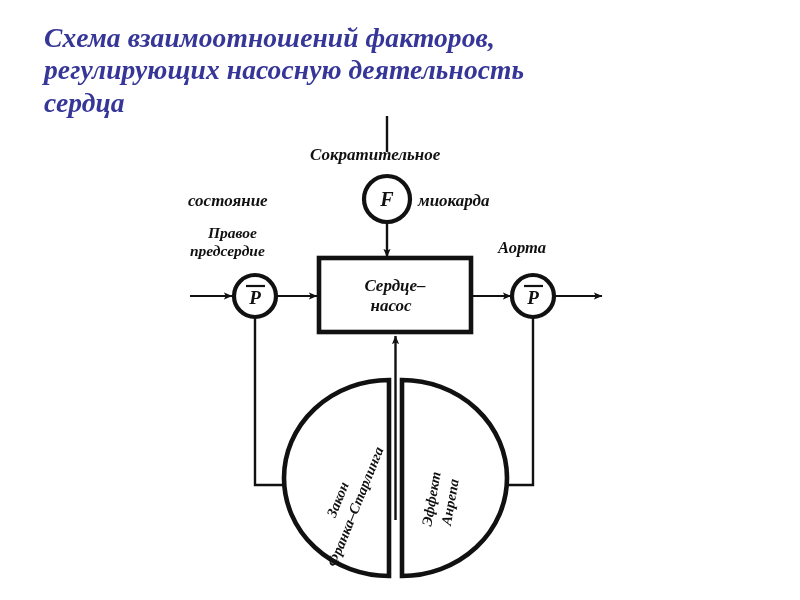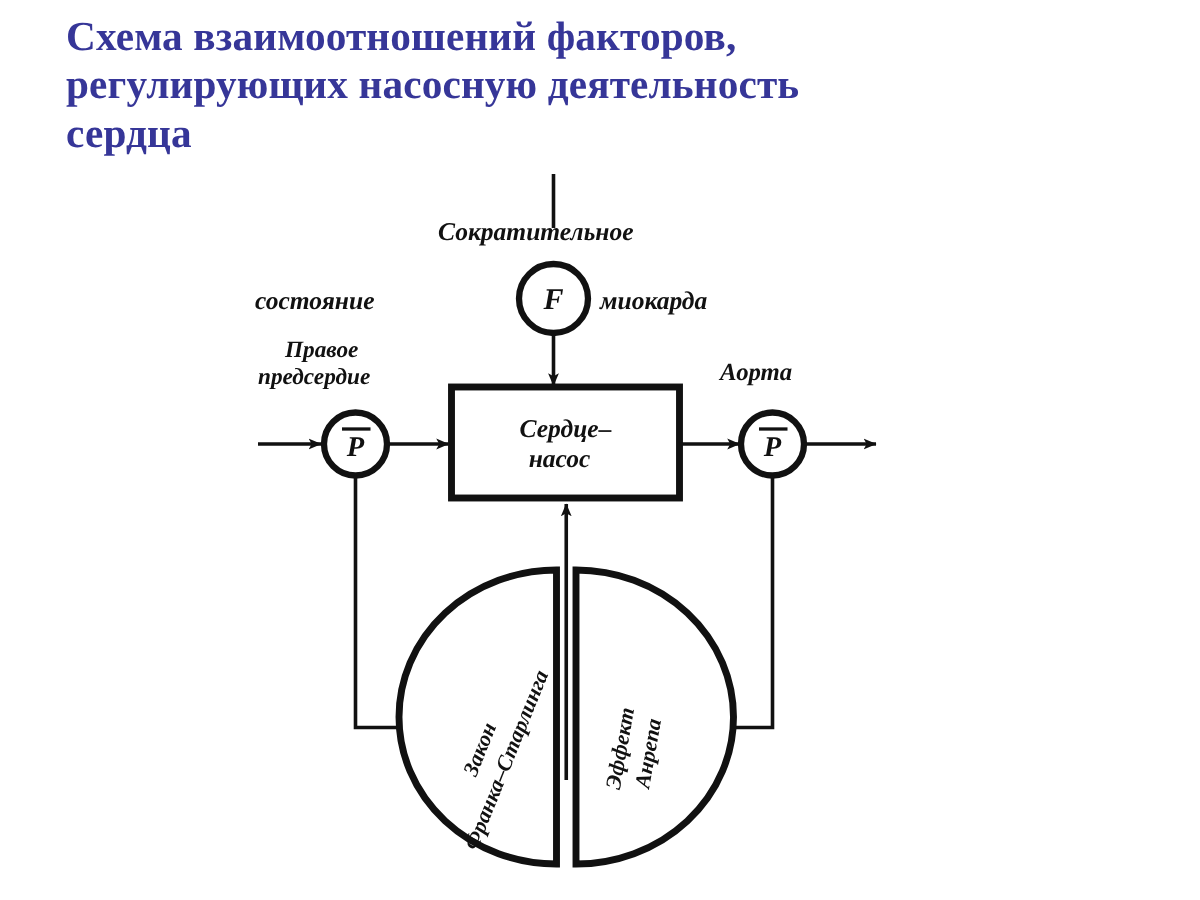--- a/index.html
+++ b/index.html
@@ -20,38 +20,39 @@
     left: 0; top: 0;
     width: 800px;
     height: 600px;
     background: #ffffff;
   }
 
   
   #title-block {
     position: absolute;
     left: 44px;
-    top: 8px;
+    top: 22px;
     width: 700px;
+    font-style: italic;
   }
   #title-text {
     margin: 0;
     font-family: "Liberation Serif", serif;
     font-weight: bold;
     font-size: 27.5px;
     line-height: 1.18;
     color: #363698;
     letter-spacing: 0.1px;
     white-space: pre-line;
   }
 
   
   #figure {
     position: absolute;
-    left: 132px;
+    left: 150px;
     top: 110px;
     width: 520px;
     height: 480px;
   }
   #figure svg {
     display: block;
   }
 
   .dia-label {
     font-family: "Liberation Serif", serif;

